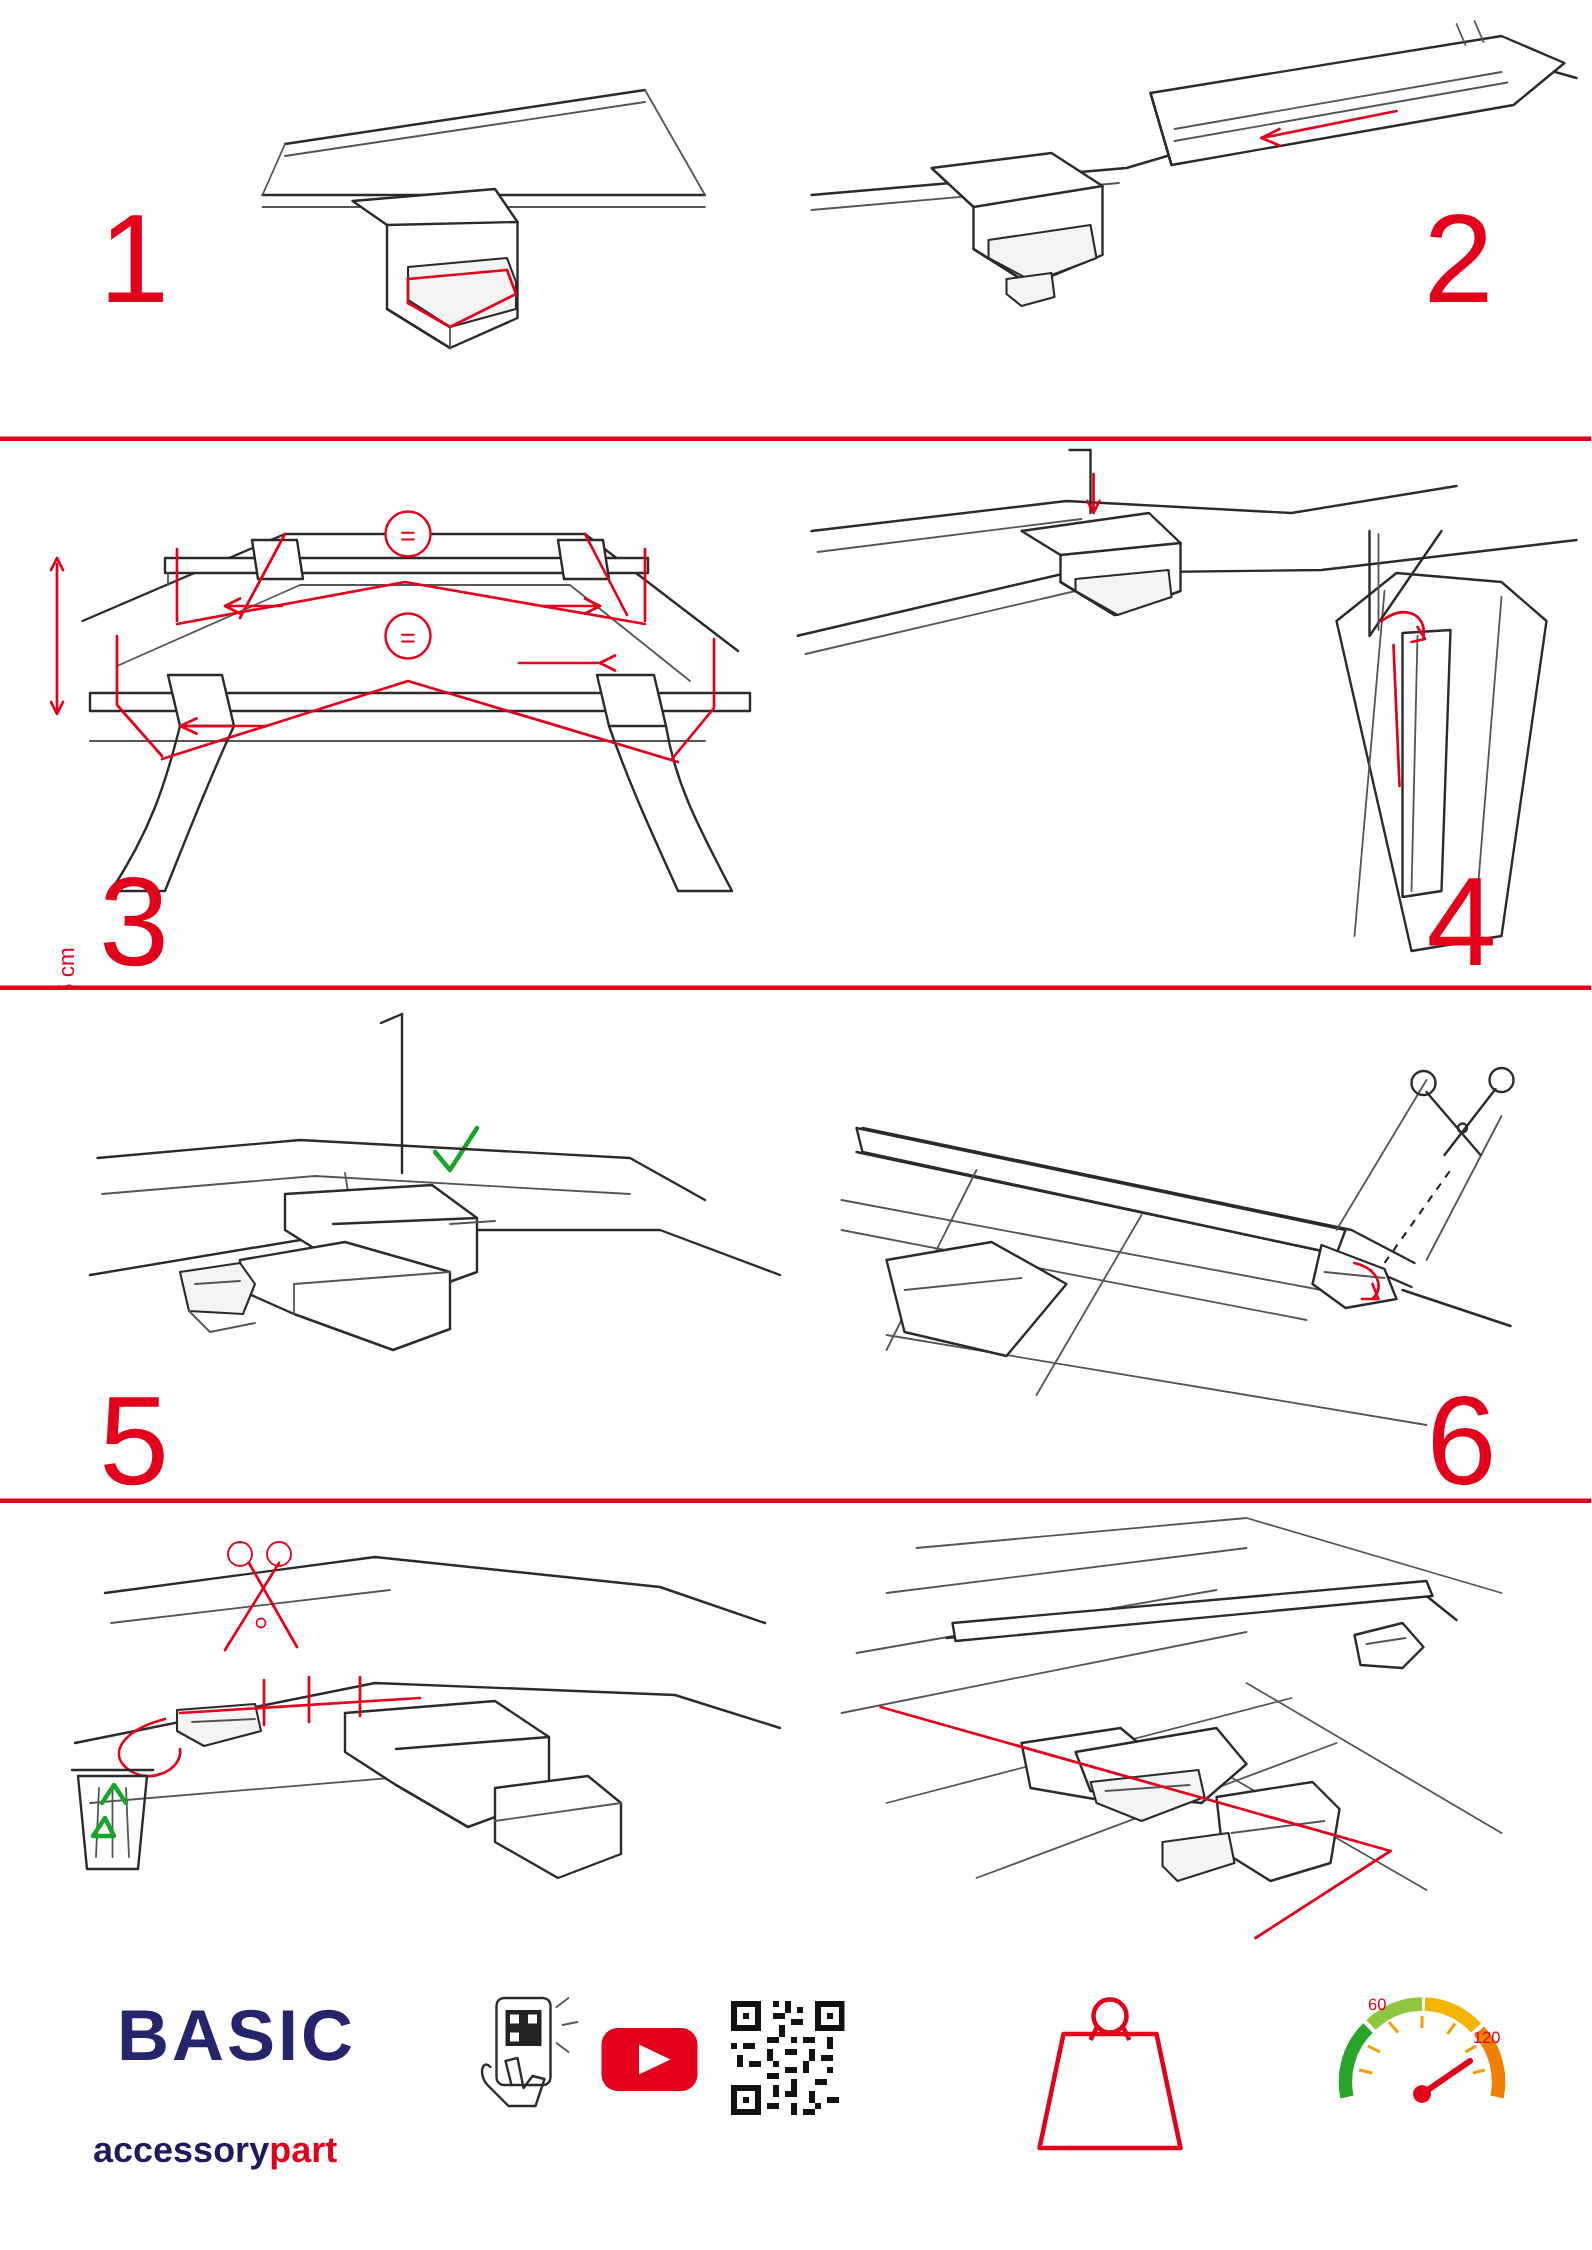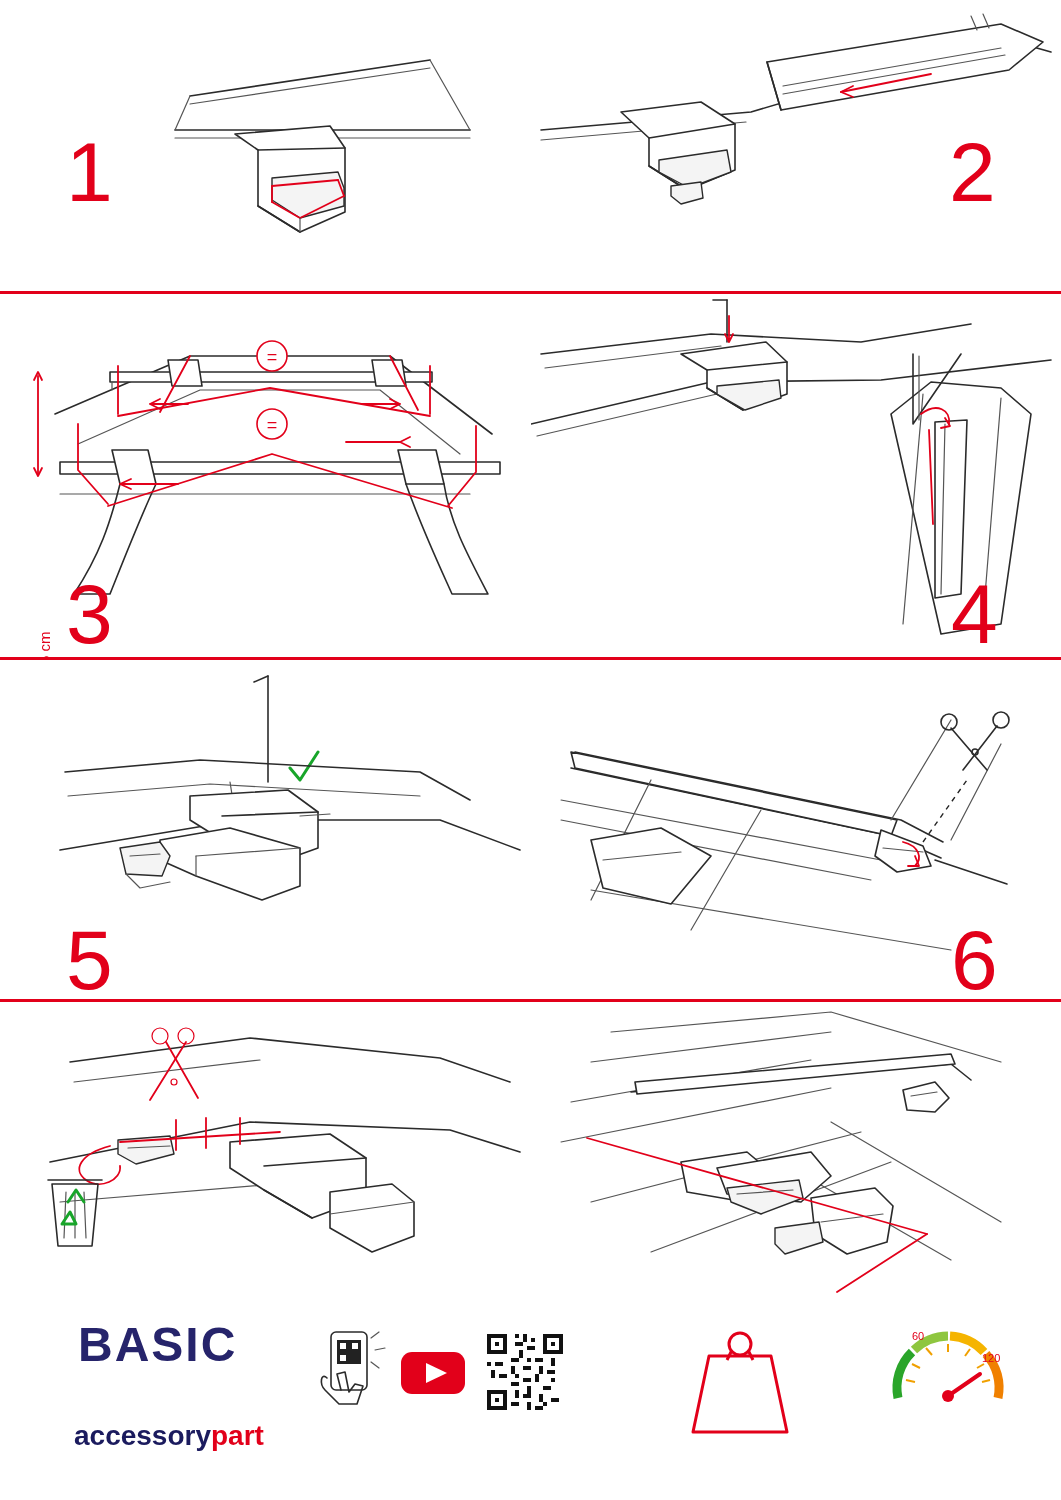--- a/index.html
+++ b/index.html
@@ -18,21 +18,21 @@
   .lnf2{fill:#f4f4f4;stroke:#2b2b2b;stroke-width:1.4;stroke-linejoin:round;}
   .red{fill:none;stroke:#e2001a;stroke-width:1.8;stroke-linecap:round;stroke-linejoin:round;}
   .redthin{fill:none;stroke:#e2001a;stroke-width:1.2;stroke-linecap:round;}
   .blackdash{fill:none;stroke:#222;stroke-width:1.4;stroke-dasharray:5 5;}
   .green{fill:none;stroke:#18a52a;stroke-width:3;stroke-linecap:round;stroke-linejoin:round;}
   .redtxt{fill:#e2001a;font-family:"Liberation Sans", sans-serif;}
 
   
   #footer{position:absolute;left:0;top:1300px;width:1061px;height:200px;}
   .brand-basic{position:absolute;left:78px;top:1330px;font-size:48px;letter-spacing:2px;color:#26246b;font-weight:bold;font-family:"Liberation Sans", sans-serif;}
-  .brand-accessory{position:absolute;left:62px;top:1420px;font-size:28px;font-weight:bold;font-family:"Liberation Sans", sans-serif;margin-left:12px;}
+  .brand-accessory{position:absolute;left:62px;top:1420px;font-size:24px;font-weight:bold;font-family:"Liberation Sans", sans-serif;}
   .brand-accessory .a{color:#1b1b5e;}
   .brand-accessory .b{color:#e2001a;}
   .dimtxt{position:absolute;font-size:15px;color:#e2001a;}
 </style>
 </head>
 <body>
 
 <div id="page">
 
   <div class="step" style="left:0;top:0;width:530px;height:292px;">
@@ -267,21 +267,21 @@
       <path class="lnf2" d="M244 226 L288 220 L292 240 L254 252 L244 242 Z"></path>
       <path class="lnf" d="M372 88 L404 80 L418 96 L404 110 L376 108 Z"></path>
       <path class="ln2" d="M380 94 L406 90"></path>
       <path class="red" d="M56 136 L396 232"></path>
       <path class="red" d="M396 232 L306 290"></path>
     </svg>
 
   </div>
 
   <div id="footer">
-    <div class="brand-basic" style="left:78px;top:17px;">BASIC</div>
+    <div class="brand-basic" style="left:78px;top:30px;">BASIC</div>
     <div class="brand-accessory" style="left:62px;top:120px;">
       <span class="a">accessory</span><span class="b">part</span>
     </div>
 
     <svg width="90" height="90" viewBox="0 0 90 90" style="position:absolute;left:305px;top:28px;">
       <rect x="26" y="4" width="36" height="58" rx="5" class="ln"></rect>
       <rect x="32" y="12" width="24" height="24" fill="#222"></rect>
       <rect x="35" y="15" width="6" height="6" fill="#fff"></rect>
       <rect x="47" y="15" width="6" height="6" fill="#fff"></rect>
       <rect x="35" y="27" width="6" height="6" fill="#fff"></rect>

